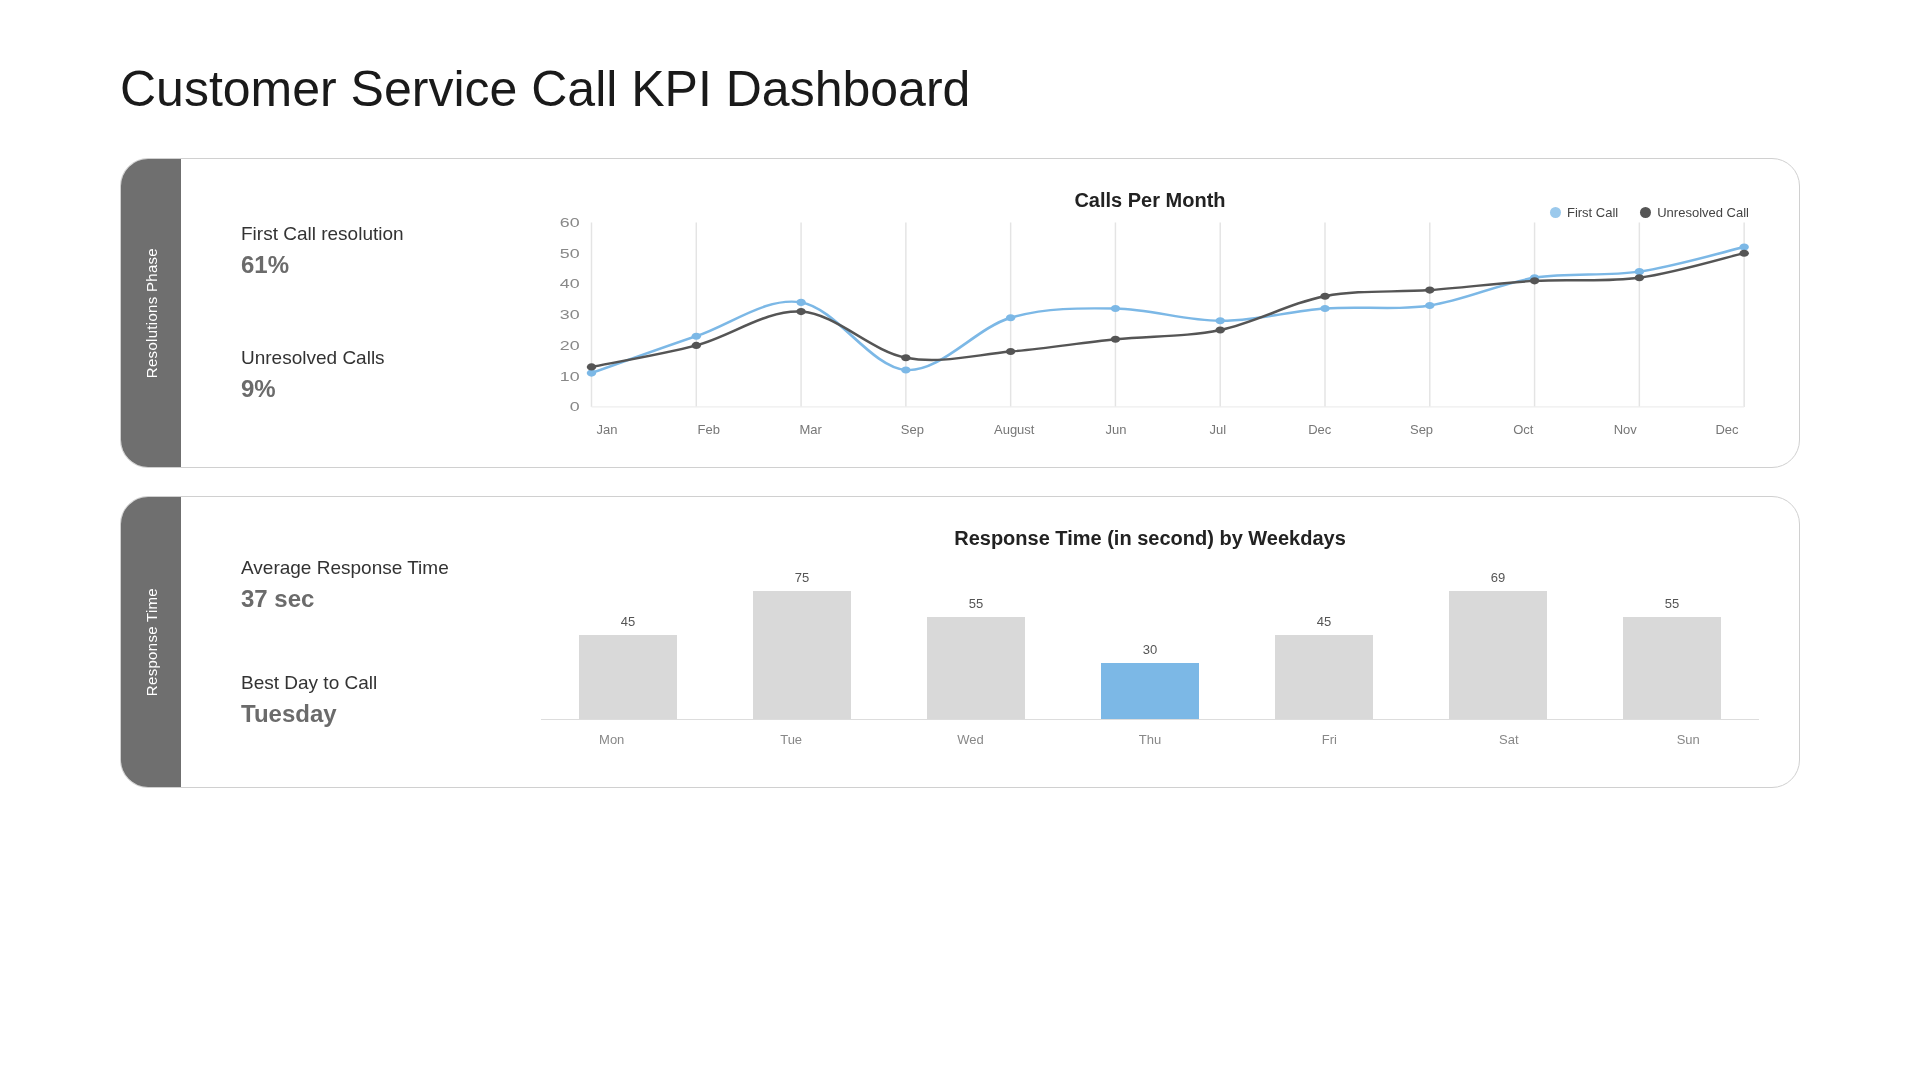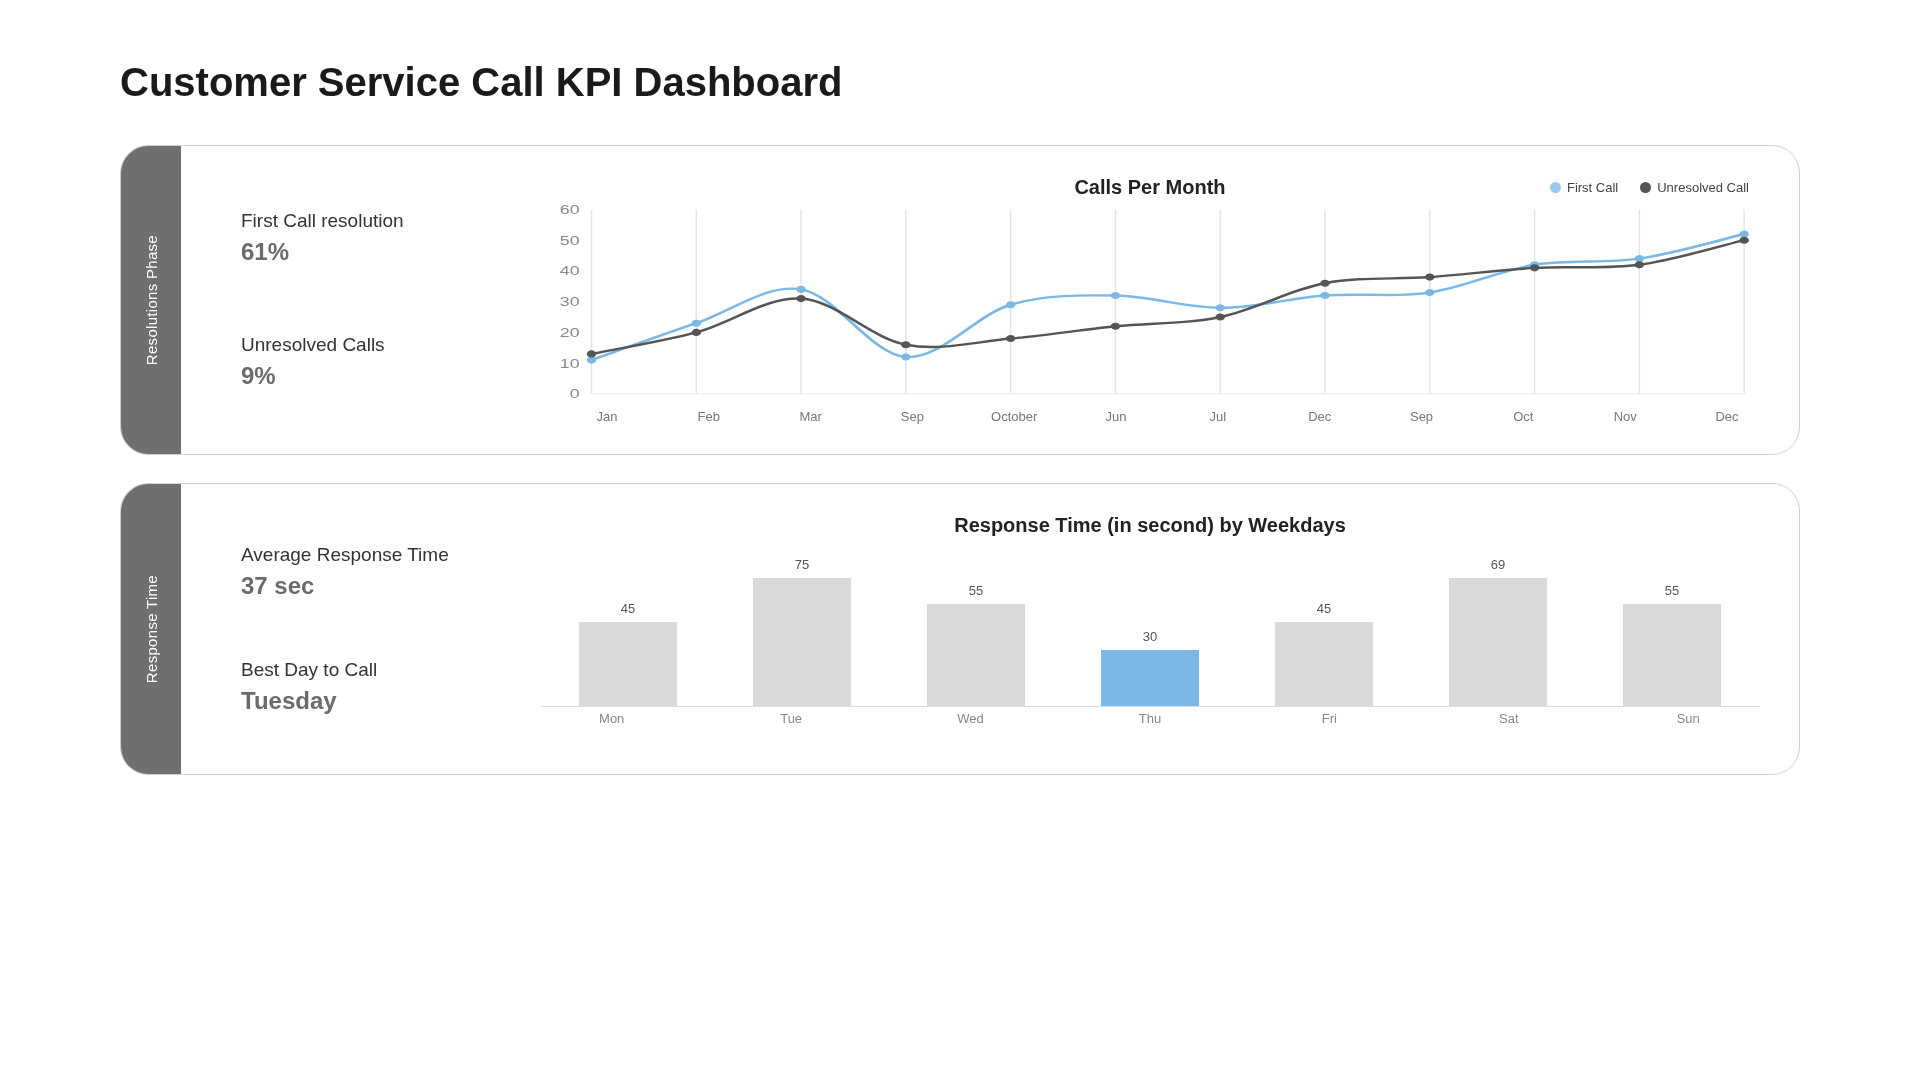--- a/index.html
+++ b/index.html
@@ -5,22 +5,22 @@
   * { box-sizing: border-box; margin: 0; padding: 0; }
   body {
     font-family: "Segoe UI", Arial, sans-serif;
     background: #fff;
     width: 1920px;
     height: 1080px;
     padding: 60px 120px;
     color: #222;
   }
   .page-title {
-    font-size: 40px;
-    font-weight: 700;
+    font-size: 50px;
+    font-weight: 400;
     color: #1a1a1a;
     margin-bottom: 40px;
   }
   .card {
     position: relative;
     border: 1px solid #d0d0d0;
     border-radius: 28px;
     overflow: hidden;
     display: flex;
     background: #fff;
@@ -72,21 +72,21 @@
   }
   .chart-title {
     text-align: center;
     font-size: 20px;
     font-weight: 700;
     color: #222;
     margin-bottom: 6px;
   }
   .legend {
     position: absolute;
-    top: 4px;
+    top: 16px;
     right: 10px;
     display: flex;
     gap: 22px;
     font-size: 13px;
     color: #444;
   }
   .legend-item { display: flex; align-items: center; gap: 6px; }
   .dot { width: 11px; height: 11px; border-radius: 50%; }
   .line-chart svg { width: 100%; height: 200px; }
   .x-labels, .bar-x-labels {
@@ -124,21 +124,21 @@
     margin-bottom: 6px;
   }
   .bar {
     width: 56%;
     background: #d9d9d9;
   }
   .bar.highlight { background: #7cb8e6; }
   .bar-x-labels span {
     flex: 1;
     text-align: center;
-    padding-top: 4px;
+    padding-top: 12px;
     font-size: 13px;
     color: #888;
   }
 </style>
 </head>
 <body>
 
 <h1 class="page-title">Customer Service Call KPI Dashboard</h1>
 
 <div class="card">
@@ -216,21 +216,21 @@
             <circle cx="598.3636363636364" cy="64.86666666666667" r="3.2" fill="#555555"></circle>
             <circle cx="668.9090909090909" cy="56.56666666666666" r="3.2" fill="#555555"></circle>
             <circle cx="739.4545454545455" cy="53.800000000000004" r="3.2" fill="#555555"></circle>
             <circle cx="810" cy="31.66666666666666" r="3.2" fill="#555555"></circle>
           </svg></div>
       <div class="x-labels" id="line-x-labels">
           <span>Jan</span>
           <span>Feb</span>
           <span>Mar</span>
           <span>Sep</span>
-          <span>October</span>
+          <span>August</span>
           <span>Jun</span>
           <span>Jul</span>
           <span>Dec</span>
           <span>Sep</span>
           <span>Oct</span>
           <span>Nov</span>
           <span>Dec</span>
         </div>
     </div>
   </div>

